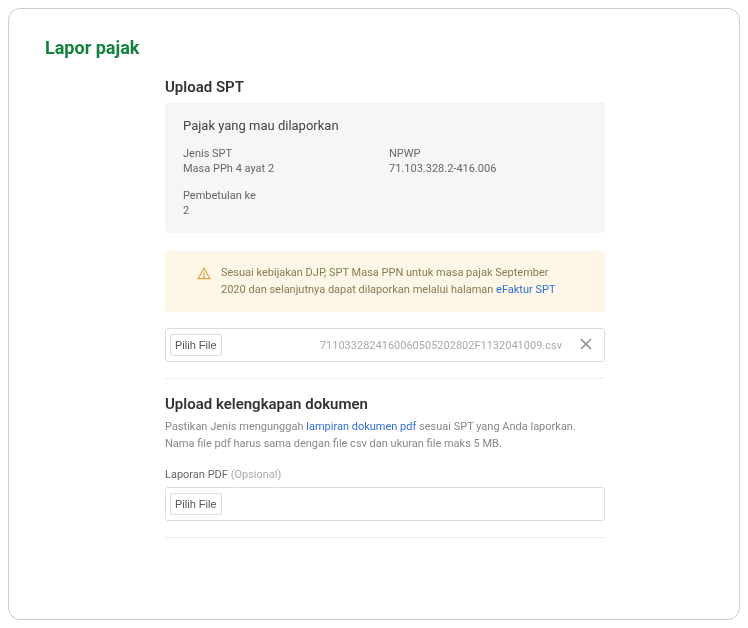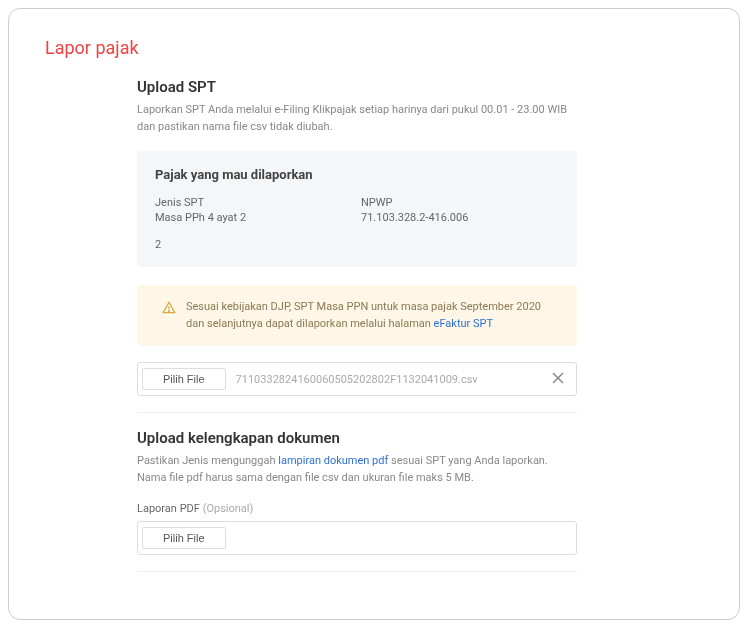--- a/index.html
+++ b/index.html
@@ -12,26 +12,26 @@
       width: 732px;
       height: 612px;
       border: 1px solid #ccc;
       border-radius: 12px;
       padding: 28px 36px;
       overflow: hidden;
       position: relative;
     }
     .page-title {
       font-size: 18px;
-      font-weight: 400;
-      color: #ef4444;
+      font-weight: 700;
+      color: #15803d;
       margin-bottom: 20px;
     }
     .content {
-      margin-left: 92px;
+      margin-left: 120px;
       width: 440px;
     }
     .section-title {
       font-size: 15px;
       font-weight: 600;
       color: #333;
       margin-bottom: 6px;
     }
     .section-desc {
       font-size: 11px;
@@ -40,42 +40,42 @@
       margin-bottom: 16px;
     }
     .info-card {
       background: #f5f6f8;
       border-radius: 4px;
       padding: 16px 18px;
       margin-bottom: 18px;
     }
     .info-card-title {
       font-size: 13px;
-      font-weight: 700;
+      font-weight: 400;
       color: #444;
       margin-bottom: 14px;
     }
     .info-grid {
       display: grid;
       grid-template-columns: 1fr 1fr;
       gap: 14px 8px;
     }
     .info-label {
       font-size: 11px;
       color: #666;
       margin-bottom: 2px;
     }
     .info-value {
       font-size: 11px;
       color: #666;
     }
     .warning-box {
       background: #fef6e6;
       border-radius: 4px;
-      padding: 14px 25px;
+      padding: 14px 32px;
       display: flex;
       gap: 10px;
       margin-bottom: 16px;
     }
     .warning-icon {
       flex-shrink: 0;
       margin-top: 1px;
     }
     .warning-text {
       font-size: 11px;
@@ -103,31 +103,32 @@
       height: 34px;
       padding: 4px;
       margin-bottom: 14px;
       gap: 10px;
     }
     .file-btn {
       border: 1px solid #ddd;
       background: #fff;
       font-size: 11px;
       color: #555;
-      padding: 4px 20px;
+      padding: 4px 4px;
       border-radius: 2px;
       cursor: pointer;
     }
     .file-name {
       font-size: 11px;
       color: #aaa;
       flex: 1;
       white-space: nowrap;
       overflow: hidden;
       text-overflow: ellipsis;
+      text-align: right;
     }
     .file-clear {
       color: #888;
       cursor: pointer;
       padding: 0 8px;
       font-size: 14px;
     }
     .divider {
       border: none;
       border-top: 1px solid #eee;
@@ -140,34 +141,34 @@
   </style>
 </head>
 <body>
 
 <div class="modal">
   <h1 class="page-title">Lapor pajak</h1>
 
   <div class="content">
 
     <h2 class="section-title">Upload SPT</h2>
-    <p class="section-desc">Laporkan SPT Anda melalui e-Filing Klikpajak setiap harinya dari pukul 00.01 - 23.00 WIB dan pastikan nama file csv tidak diubah.</p>
 
     <div class="info-card">
       <div class="info-card-title">Pajak yang mau dilaporkan</div>
       <div class="info-grid">
         <div>
           <div class="info-label">Jenis SPT</div>
           <div class="info-value">Masa PPh 4 ayat 2</div>
         </div>
         <div>
           <div class="info-label">NPWP</div>
           <div class="info-value">71.103.328.2-416.006</div>
         </div>
         <div>
+          <div class="info-label">Pembetulan ke</div>
           <div class="info-value">2</div>
         </div>
       </div>
     </div>
 
     <div class="warning-box">
       <span class="warning-icon">
         <svg width="14" height="14" viewBox="0 0 24 24" fill="none" stroke="#d9a63f" stroke-width="2">
           <path d="M12 2 L22 20 L2 20 Z" fill="none"></path>
           <line x1="12" y1="9" x2="12" y2="14"></line>

